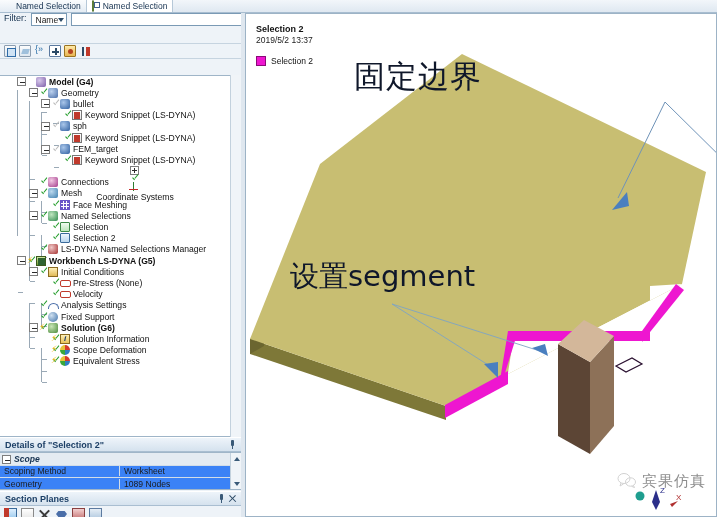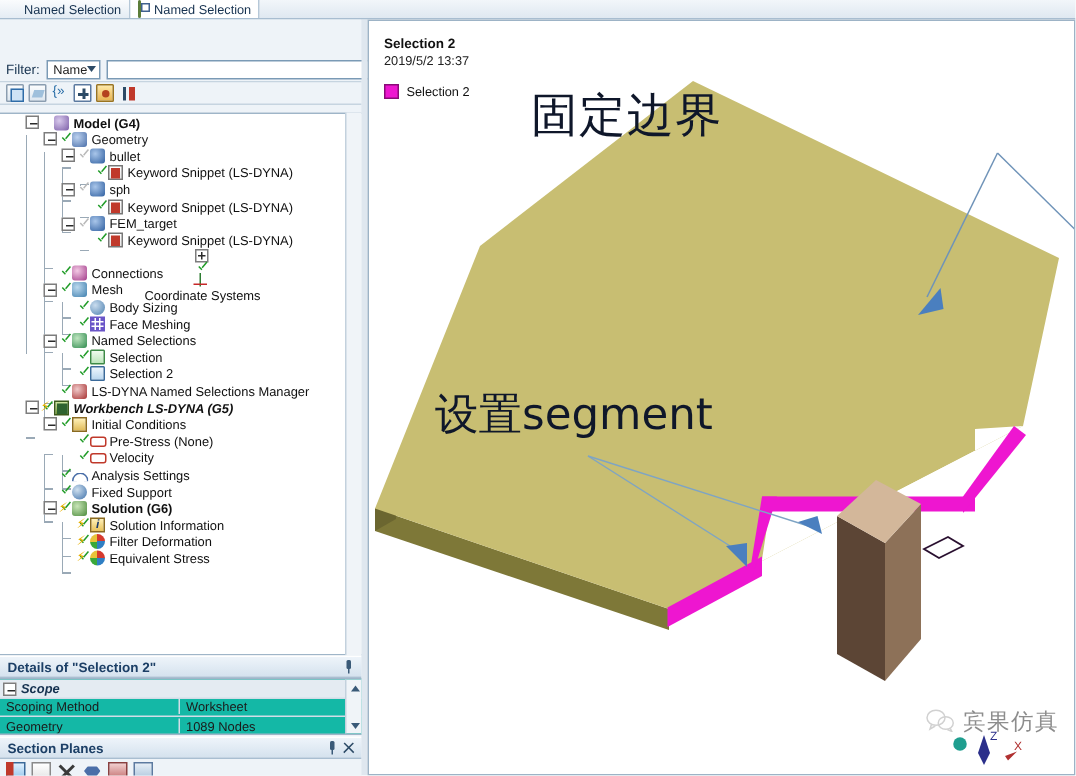--- a/index.html
+++ b/index.html
@@ -65,24 +65,23 @@
   .xbtn { width: 11px; height: 11px; position: relative; }
   .xbtn:before, .xbtn:after {
     content: ""; position: absolute; left: 1px; top: 5px;
     width: 9px; height: 1.4px; background: #2c4a66;
   }
   .xbtn:before { transform: rotate(45deg); }
   .xbtn:after { transform: rotate(-45deg); }
 
   
   .filterrow {
-    height: 17px; display: flex; align-items: center; gap: 4px;
+    height: 31px; display: flex; align-items: flex-start; gap: 4px;
     padding: 0 4px; background: #eef3f8;
     border-bottom: 1px solid #c6d4e0;
-    margin-top: 25px;
   }
   .filterrow .lbl { font-size: 9px; color: #16324f; }
   .combo {
     width: 86px; height: 13px; background: #fff;
     border: 1px solid #7a9ab5; display: flex; align-items: center;
     padding: 0 2px 0 4px; font-size: 8.5px; color: #222;
   }
   .combo .cv { flex: 1; }
   .caret {
     width: 0; height: 0; border-left: 3px solid transparent;
@@ -195,21 +194,21 @@
     background:
       conic-gradient(from 0deg, #d63a2e 0 25%, #2f7fc4 0 50%, #3aa83a 0 75%, #e8c33a 0 100%);
     border-radius: 50%;
   }
 
   
   .tguide { position: absolute; left: 0; top: 0; width: 241px; height: 362px; pointer-events: none; }
 
   
   .details { position: absolute; left: 0; top: 424px; width: 241px; height: 54px; background: #eef3f8; }
-  .dgrid { background: #14b8a6; border: 1px solid #9fb5c8; border-left:0; border-right:0; height: 38px; position: relative; overflow: hidden; }
+  .dgrid { background: #3b82f6; border: 1px solid #9fb5c8; border-left:0; border-right:0; height: 38px; position: relative; overflow: hidden; }
   .drow { display: flex; height: 12.5px; border-bottom: 1px solid #d2dde7; font-size: 8.6px; align-items: center; }
   .drow.sec { background: #e4ebf2; font-weight: bold; font-style: italic; color: #15314f; }
   .dcell-l { width: 120px; padding-left: 4px; border-right: 1px solid #d2dde7; overflow: hidden; white-space: nowrap; }
   .drow.sec .dcell-l { width: 100%; border-right: 0; padding-left: 14px; position: relative; }
   .drow.sec .dcell-l .expander { position: absolute; left: 2px; top: 1.5px; }
   .dcell-r { flex: 1; padding-left: 4px; overflow: hidden; white-space: nowrap; }
   .dscroll { position: absolute; right: 0; top: 0; width: 11px; height: 100%; background: #f0f4f8; border-left: 1px solid #c3d1dd; }
   .sarrow { width: 11px; height: 11px; position: relative; }
   .sarrow:after {
     content:""; position:absolute; left:3px; top:4px;
@@ -411,26 +410,20 @@
           </div>
           <div class="trow" style="padding-left: 29px;">
             <span class="expander "></span>
             <span class="chk"></span>
             <span class="nico i-mesh"></span>
             <span class="nlabel">Mesh</span>
           </div>
           <div class="trow" style="padding-left: 41px;">
             <span class="expander none"></span>
             <span class="chk"></span>
-            <span class="nico i-sizing"></span>
-            <span class="nlabel">Body Sizing</span>
-          </div>
-          <div class="trow" style="padding-left: 41px;">
-            <span class="expander none"></span>
-            <span class="chk"></span>
             <span class="nico i-facemesh"></span>
             <span class="nlabel">Face Meshing</span>
           </div>
           <div class="trow" style="padding-left: 29px;">
             <span class="expander "></span>
             <span class="chk"></span>
             <span class="nico i-ns"></span>
             <span class="nlabel">Named Selections</span>
           </div>
           <div class="trow" style="padding-left: 41px;">
@@ -444,21 +437,21 @@
             <span class="chk"></span>
             <span class="nico i-sel2"></span>
             <span class="nlabel">Selection 2</span>
           </div>
           <div class="trow" style="padding-left: 29px;">
             <span class="expander none"></span>
             <span class="chk"></span>
             <span class="nico i-lsdm"></span>
             <span class="nlabel">LS-DYNA Named Selections Manager</span>
           </div>
-          <div class="trow bold" style="padding-left: 17px; font-style: italic;">
+          <div class="trow bold" style="padding-left: 17px;">
             <span class="expander "></span>
             <span class="chk" style="position: relative;">
               <span style="position:absolute;left:-1px;top:-2px;font-size:9px;color:#e8b000;line-height:10px">⚡</span>
             </span>
             <span class="nico i-wb"></span>
             <span class="nlabel">Workbench LS-DYNA (G5)</span>
           </div>
           <div class="trow" style="padding-left: 29px;">
             <span class="expander "></span>
             <span class="chk"></span>
@@ -504,21 +497,21 @@
             </span>
             <span class="nico i-solinfo"></span>
             <span class="nlabel">Solution Information</span>
           </div>
           <div class="trow" style="padding-left: 41px;">
             <span class="expander none"></span>
             <span class="chk" style="position: relative;">
               <span style="position:absolute;left:-1px;top:-2px;font-size:9px;color:#e8b000;line-height:10px">⚡</span>
             </span>
             <span class="nico i-result"></span>
-            <span class="nlabel">Filter Deformation</span>
+            <span class="nlabel">Scope Deformation</span>
           </div>
           <div class="trow" style="padding-left: 41px;">
             <span class="expander none"></span>
             <span class="chk" style="position: relative;">
               <span style="position:absolute;left:-1px;top:-2px;font-size:9px;color:#e8b000;line-height:10px">⚡</span>
             </span>
             <span class="nico i-result"></span>
             <span class="nlabel">Equivalent Stress</span>
           </div>
         </div>

